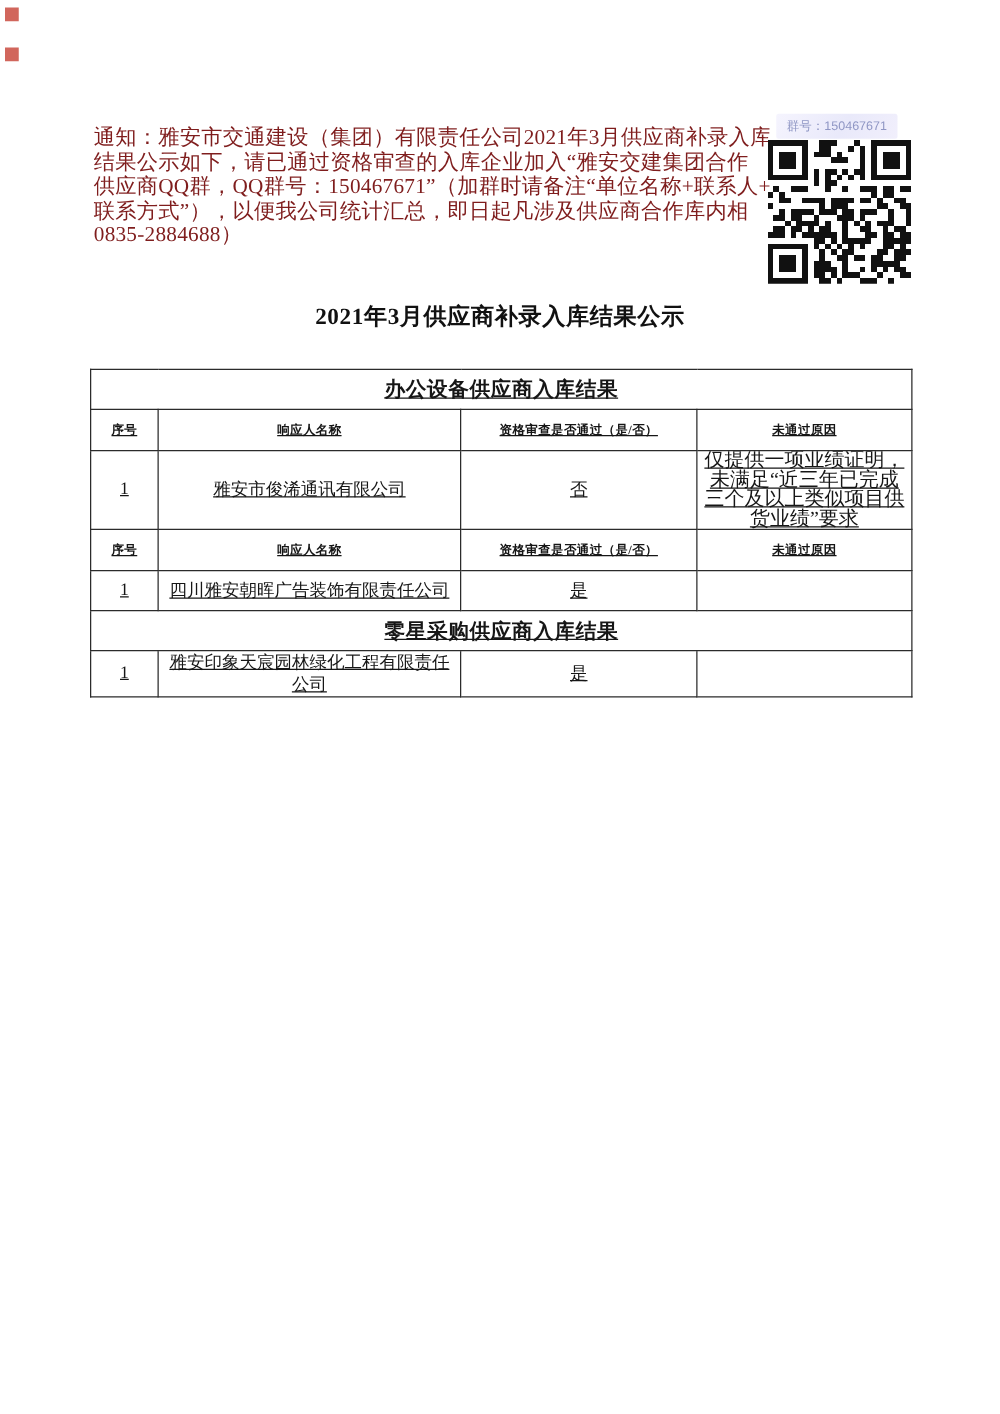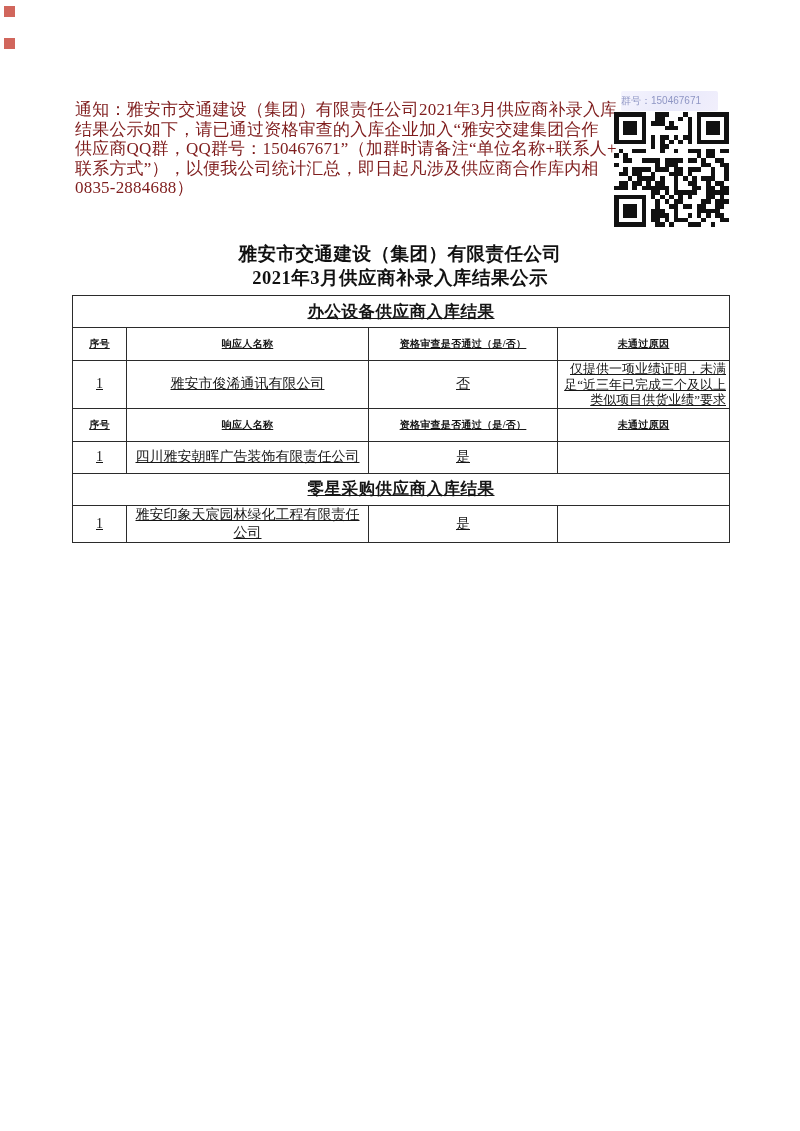--- a/index.html
+++ b/index.html
@@ -12,21 +12,21 @@
   #stamp1{top:6px;}
   #stamp2{top:38px;}
   .notice{
     position:absolute;left:75px;top:100px;width:545px;
     font-size:17px;line-height:19.6px;letter-spacing:.2px;color:#7f1d1d;
   }
   .notice div{white-space:nowrap;}
   .qr-badge{
     position:absolute;left:621px;top:91px;width:97px;height:20px;
     background:linear-gradient(120deg,#f5f4fe 0%,#e9e9fa 55%,#f1effc 100%);
-    display:flex;align-items:center;justify-content:flex-start;
+    display:flex;align-items:center;justify-content:center;
     font-family:"Liberation Sans","DejaVu Sans",sans-serif;
     font-size:10px;color:#8f96c4;border-radius:2px;
   }
   .qr-wrap{position:absolute;left:614px;top:112px;width:115px;height:115px;}
   .qr-wrap svg{width:115px;height:115px;display:block;shape-rendering:crispEdges;}
   .doc-title{
     position:absolute;left:0;top:242px;width:800px;text-align:center;
     font-weight:bold;font-size:18.5px;line-height:24px;color:#111;letter-spacing:.5px;
   }
   table.results{
@@ -41,21 +41,21 @@
   }
   td.section-title{
     text-align:center;font-weight:bold;font-size:16.5px;height:31px;letter-spacing:.5px;
   }
   tr.col-header th{
     text-align:center;font-weight:bold;font-size:10px;height:32px;letter-spacing:.3px;
   }
   td.c-no,td.c-pass{text-align:center;}
   td.c-name{text-align:center;}
   td.c-reason{
-    text-align:right;font-size:13px;line-height:15.5px;padding:2px 4px;vertical-align:middle;
+    text-align:center;font-size:16px;line-height:15.5px;padding:2px 4px;vertical-align:middle;
   }
   col.w-no{width:54px;} col.w-name{width:242px;} col.w-pass{width:189px;} col.w-reason{width:172px;}
 </style>
 </head>
 <body>
 
 <div class="stamp" id="stamp1" style="background: rgb(201, 75, 64);"></div>
 <div class="stamp" id="stamp2" style="background: rgb(201, 75, 64);"></div>
 
 <div class="notice" id="notice">
@@ -384,21 +384,20 @@
       <rect x="10" y="24" width="1" height="1" fill="#111111"></rect>
       <rect x="12" y="24" width="1" height="1" fill="#111111"></rect>
       <rect x="16" y="24" width="1" height="1" fill="#111111"></rect>
       <rect x="17" y="24" width="1" height="1" fill="#111111"></rect>
       <rect x="18" y="24" width="1" height="1" fill="#111111"></rect>
       <rect x="21" y="24" width="1" height="1" fill="#111111"></rect>
     </svg>
 </div>
 
 <div class="doc-title">
-  <div>雅安市交通建设（集团）有限责任公司</div>
   <div>2021年3月供应商补录入库结果公示</div>
 </div>
 
 <table class="results">
   <colgroup>
     <col class="w-no">
       <col class="w-name">
       <col class="w-pass">
       <col class="w-reason">
   </colgroup>

